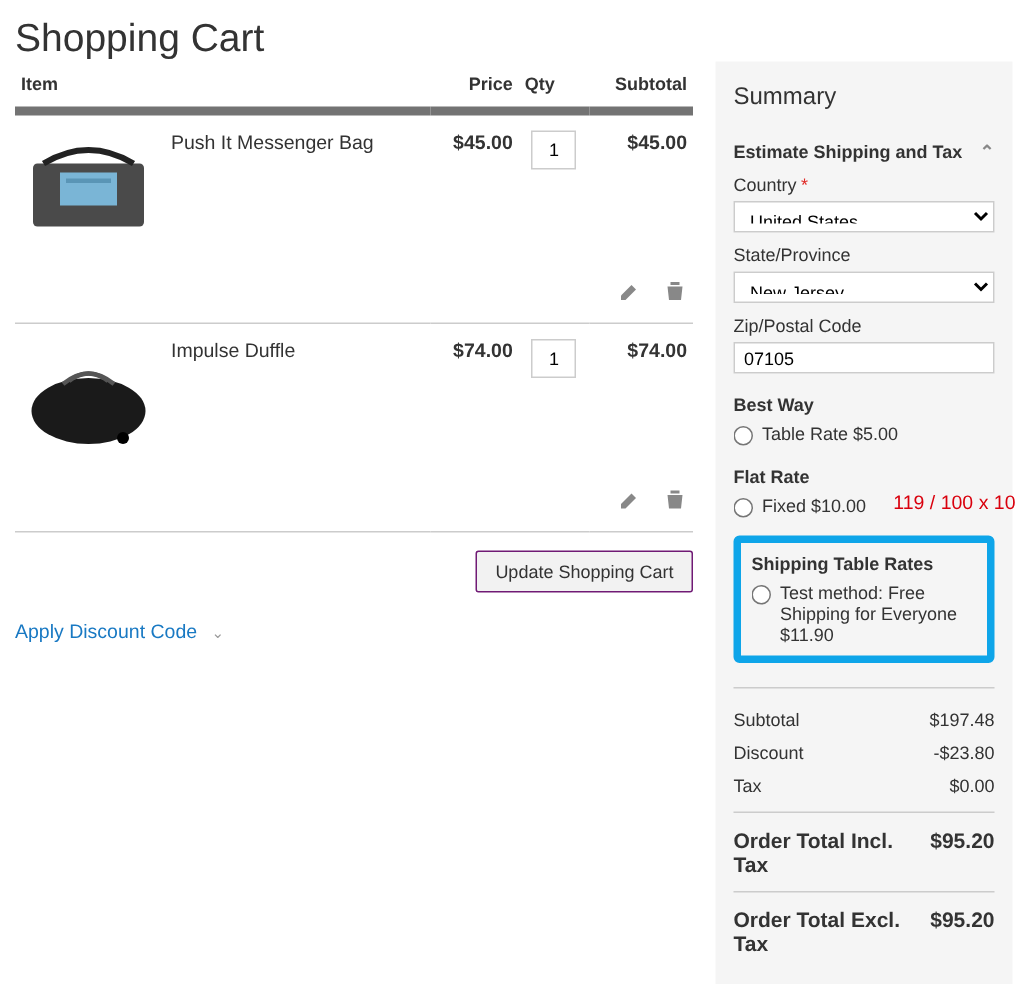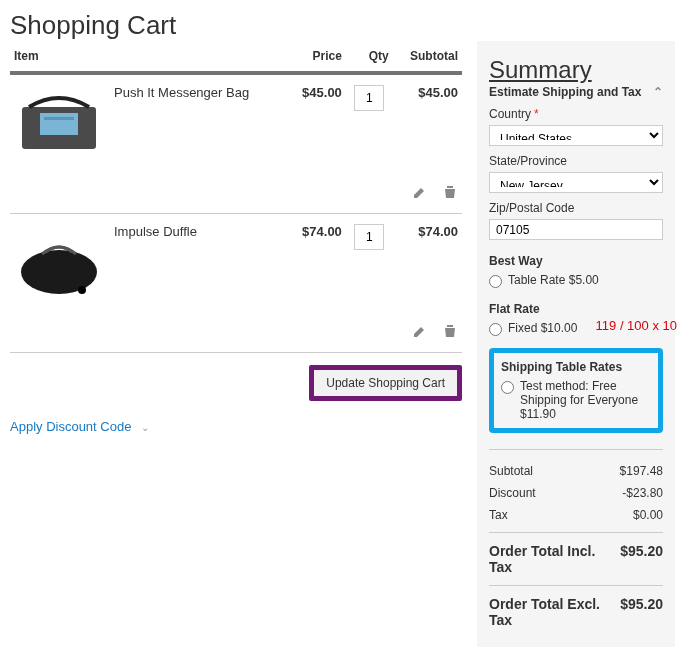--- a/index.html
+++ b/index.html
@@ -2,36 +2,36 @@
 <html><head>
 <meta charset="utf-8">
 <style>
 * { box-sizing: border-box; margin: 0; padding: 0; }
 body { font-family: Arial, Helvetica, sans-serif; color: #333; background: #fff; width: 685px; padding: 10px; font-size: 13px; }
 .page-title { font-size: 26px; font-weight: 300; color: #333; }
 .layout { display: flex; gap: 15px; }
 .main-col { flex: 1; }
 .side-col { width: 198px; background: #f5f5f5; padding: 15px 12px; }
 .cart-table { width: 100%; border-collapse: collapse; }
-.cart-table thead th { text-align: left; font-size: 12px; font-weight: bold; padding: 8px 4px; border-bottom: 4px solid #737373; }
-.cart-table thead th.center { text-align: right; }
+.cart-table thead th { text-align: left; font-size: 12px; font-weight: bold; padding: 8px 4px; border-bottom: 6px solid #737373; }
+.cart-table thead th.center { text-align: left; }
 .cart-table thead th.right { text-align: right; }
 .cart-table tbody td { vertical-align: top; padding: 10px 4px; border-bottom: 1px solid #ccc; }
 .bag-svg { width: 90px; height: 76px; }
 .item-name { font-size: 13px; color: #333; }
 .price { font-weight: bold; text-align: right; white-space: nowrap; }
 .qty-cell { text-align: center; }
 .qty-input { width: 30px; height: 26px; border: 1px solid #ccc; text-align: center; font-size: 12px; }
 .row-actions { text-align: right; padding: 6px 4px 14px; border-bottom: 1px solid #ccc; }
 .icon-btn { display: inline-block; width: 16px; height: 16px; margin-left: 10px; cursor: pointer; color: #888; }
 .update-row { text-align: right; padding: 12px 0 18px; }
-.btn-grey { background: #f2f2f2; border: 5px solid #701a75; padding: 6px 12px; font-size: 12px; color: #333; cursor: pointer; border-radius: 2px; }
+.btn-grey { background: #f2f2f2; border: 1px solid #701a75; padding: 6px 12px; font-size: 12px; color: #333; cursor: pointer; border-radius: 2px; }
 .discount-link { color: #1979c3; font-size: 13px; cursor: pointer; }
 .discount-link .chev { margin-left: 6px; font-size: 10px; color: #999; }
-.summary-title { font-size: 24px; font-weight: 300; color: #333; margin-bottom: 1px; text-decoration: underline; }
+.summary-title { font-size: 16px; font-weight: 300; color: #333; margin-bottom: 20px; }
 .est-header { display: flex; justify-content: space-between; font-size: 12px; font-weight: bold; cursor: pointer; margin-bottom: 8px; }
 .est-header .chev { color: #888; font-size: 12px; }
 .fld-label { font-size: 12px; margin: 8px 0 4px; }
 .req { color: #e02b27; margin-left: 3px; }
 .fld-select, .fld-input { width: 100%; border: 1px solid #ccc; background: #fff; padding: 5px 6px; font-size: 12px; height: 21px; }
 .carrier-title { font-size: 12px; font-weight: bold; margin-top: 14px; margin-bottom: 5px; }
 .radio-row { font-size: 12px; display: flex; align-items: flex-start; gap: 6px; }
 .radio-row input { margin-top: 2px; }
 .annotation { color: #d9000d; font-size: 13px; font-weight: 500; position: absolute; }
 .red-box { border: 5px solid #0ea5e9; border-radius: 4px; padding: 7px; margin-top: 12px; }

